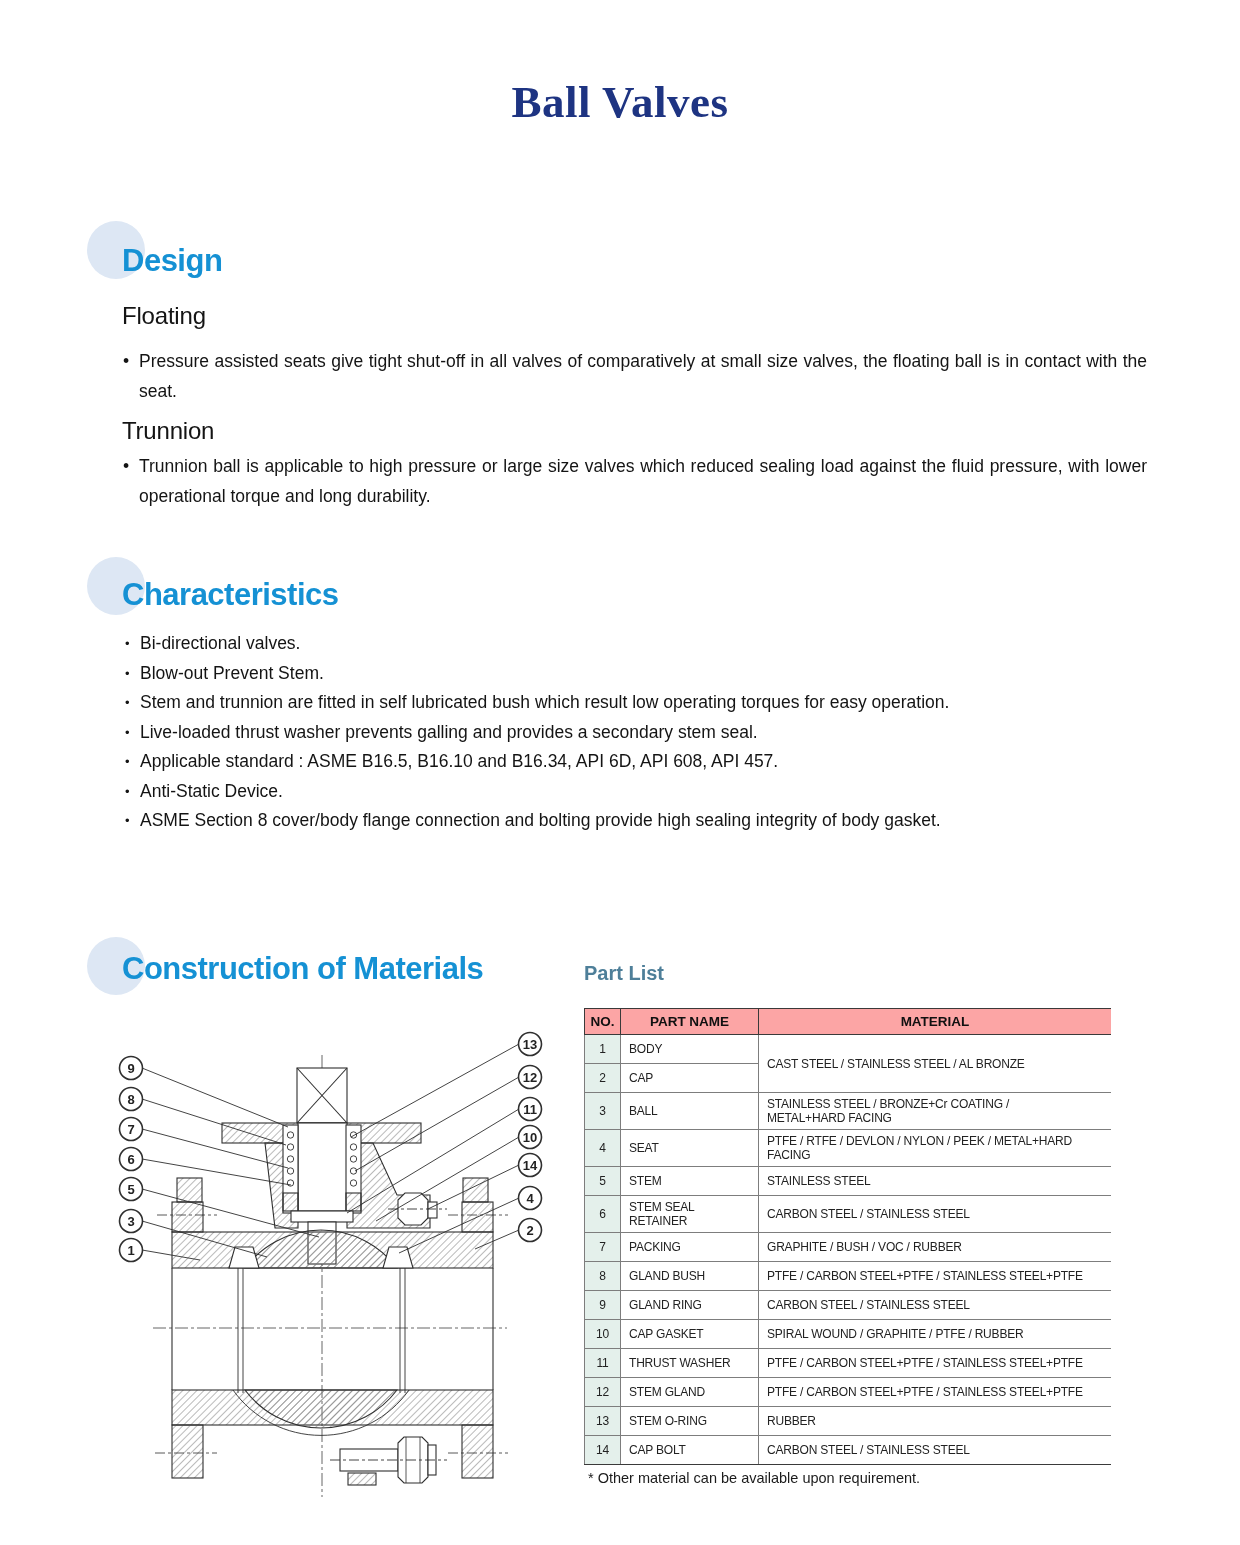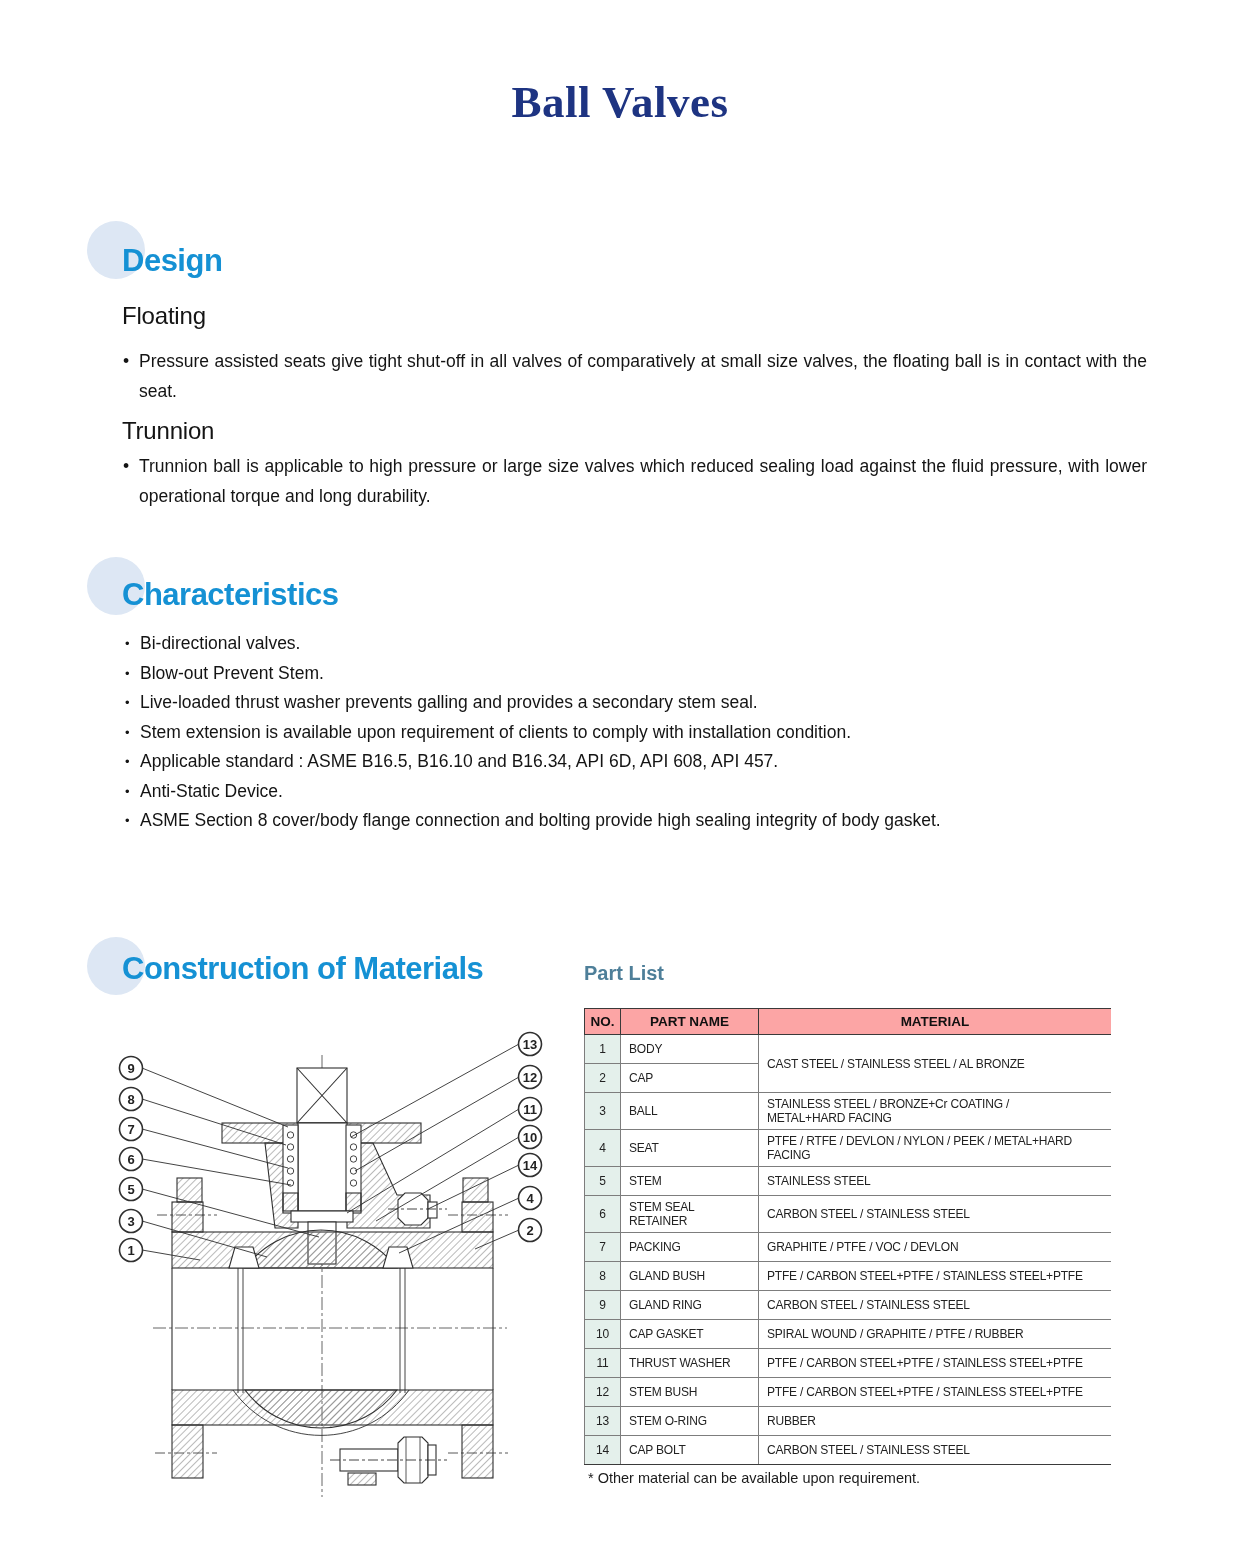--- a/index.html
+++ b/index.html
@@ -64,22 +64,22 @@
   <div class="design-bullet" id="db-1">
     <span class="dot">•</span>
     <span>Trunnion ball is applicable to high pressure or large size valves which reduced sealing load against the fluid pressure, with lower operational torque and long durability.</span>
   </div>
 
   <div class="section-circle" id="circle-char"></div>
   <div class="section-heading" id="h-char">Characteristics</div>
   <ul class="char-list" id="char-list">
       <li>Bi-directional valves.</li>
       <li>Blow-out Prevent Stem.</li>
+      <li>Stem and trunnion are fitted in self lubricated bush which result low operating torques for easy operation.</li>
       <li>Live-loaded thrust washer prevents galling and provides a secondary stem seal.</li>
-      <li>Stem extension is available upon requirement of clients to comply with installation condition.</li>
       <li>Applicable standard : ASME B16.5, B16.10 and B16.34, API 6D, API 608, API 457.</li>
       <li>Anti-Static Device.</li>
       <li>ASME Section 8 cover/body flange connection and bolting provide high sealing integrity of body gasket.</li>
     </ul>
 
   <div class="section-circle" id="circle-constr"></div>
   <div class="section-heading" id="h-constr">Construction of Materials</div>
 
   <div class="part-list-title">Part List</div>
 
@@ -123,21 +123,21 @@
           <td class="material">STAINLESS STEEL</td>
         </tr>
         <tr>
           <td class="no">6</td>
           <td class="part">STEM SEAL RETAINER</td>
           <td class="material">CARBON STEEL / STAINLESS STEEL</td>
         </tr>
         <tr>
           <td class="no">7</td>
           <td class="part">PACKING</td>
-          <td class="material">GRAPHITE / PTFE / VOC / DEVLON</td>
+          <td class="material">GRAPHITE / BUSH / VOC / RUBBER</td>
         </tr>
         <tr>
           <td class="no">8</td>
           <td class="part">GLAND BUSH</td>
           <td class="material">PTFE / CARBON STEEL+PTFE / STAINLESS STEEL+PTFE</td>
         </tr>
         <tr>
           <td class="no">9</td>
           <td class="part">GLAND RING</td>
           <td class="material">CARBON STEEL / STAINLESS STEEL</td>
@@ -147,21 +147,21 @@
           <td class="part">CAP GASKET</td>
           <td class="material">SPIRAL WOUND / GRAPHITE / PTFE / RUBBER</td>
         </tr>
         <tr>
           <td class="no">11</td>
           <td class="part">THRUST WASHER</td>
           <td class="material">PTFE / CARBON STEEL+PTFE / STAINLESS STEEL+PTFE</td>
         </tr>
         <tr>
           <td class="no">12</td>
-          <td class="part">STEM BUSH</td>
+          <td class="part">STEM GLAND</td>
           <td class="material">PTFE / CARBON STEEL+PTFE / STAINLESS STEEL+PTFE</td>
         </tr>
         <tr>
           <td class="no">13</td>
           <td class="part">STEM O-RING</td>
           <td class="material">RUBBER</td>
         </tr>
         <tr>
           <td class="no">14</td>
           <td class="part">CAP BOLT</td>

